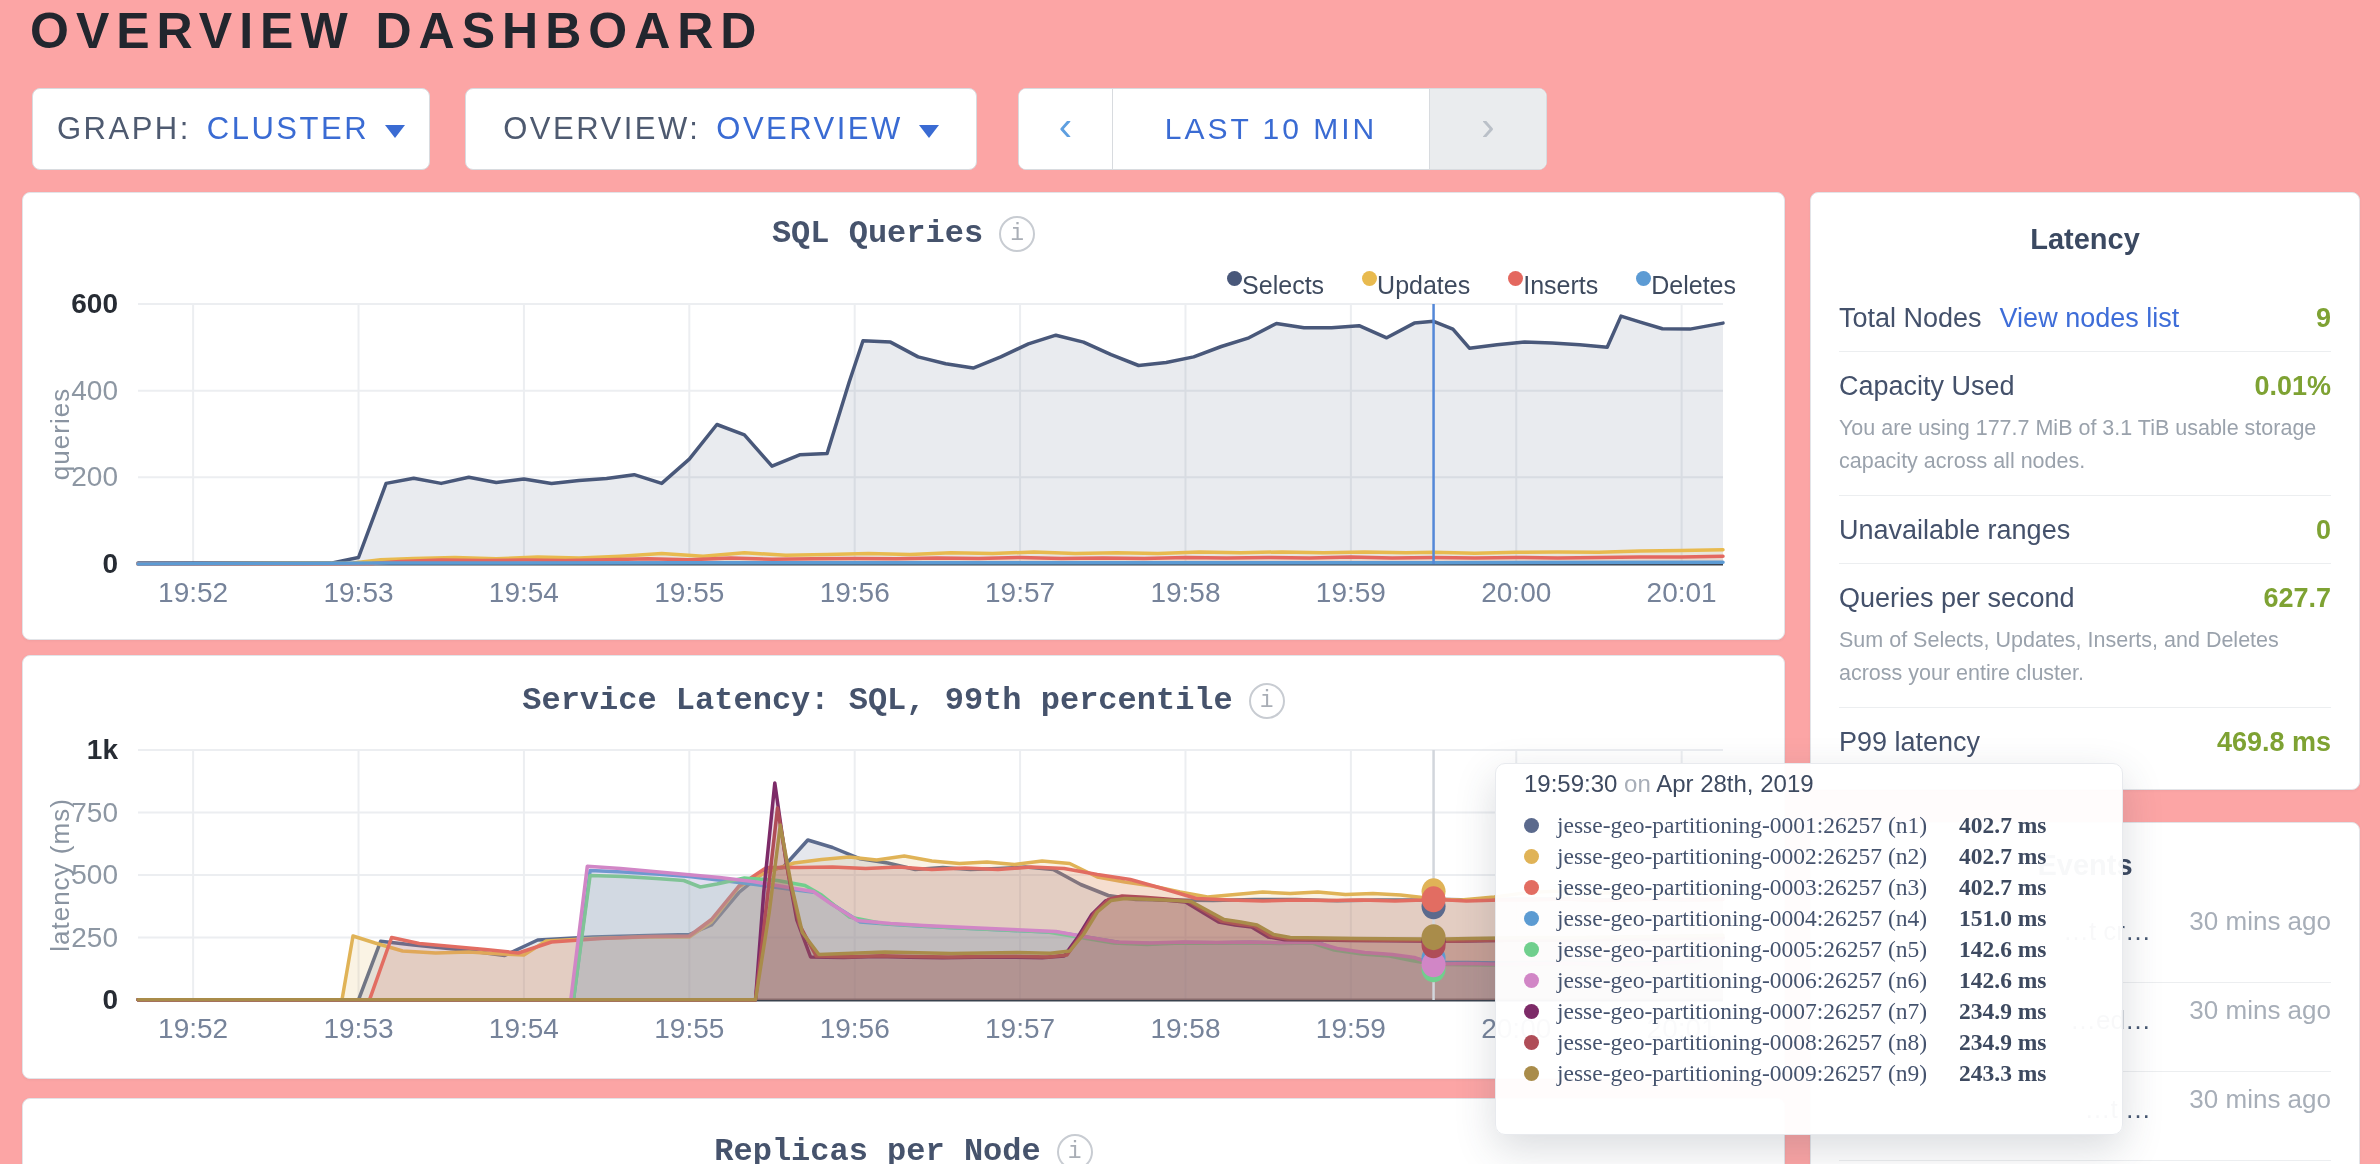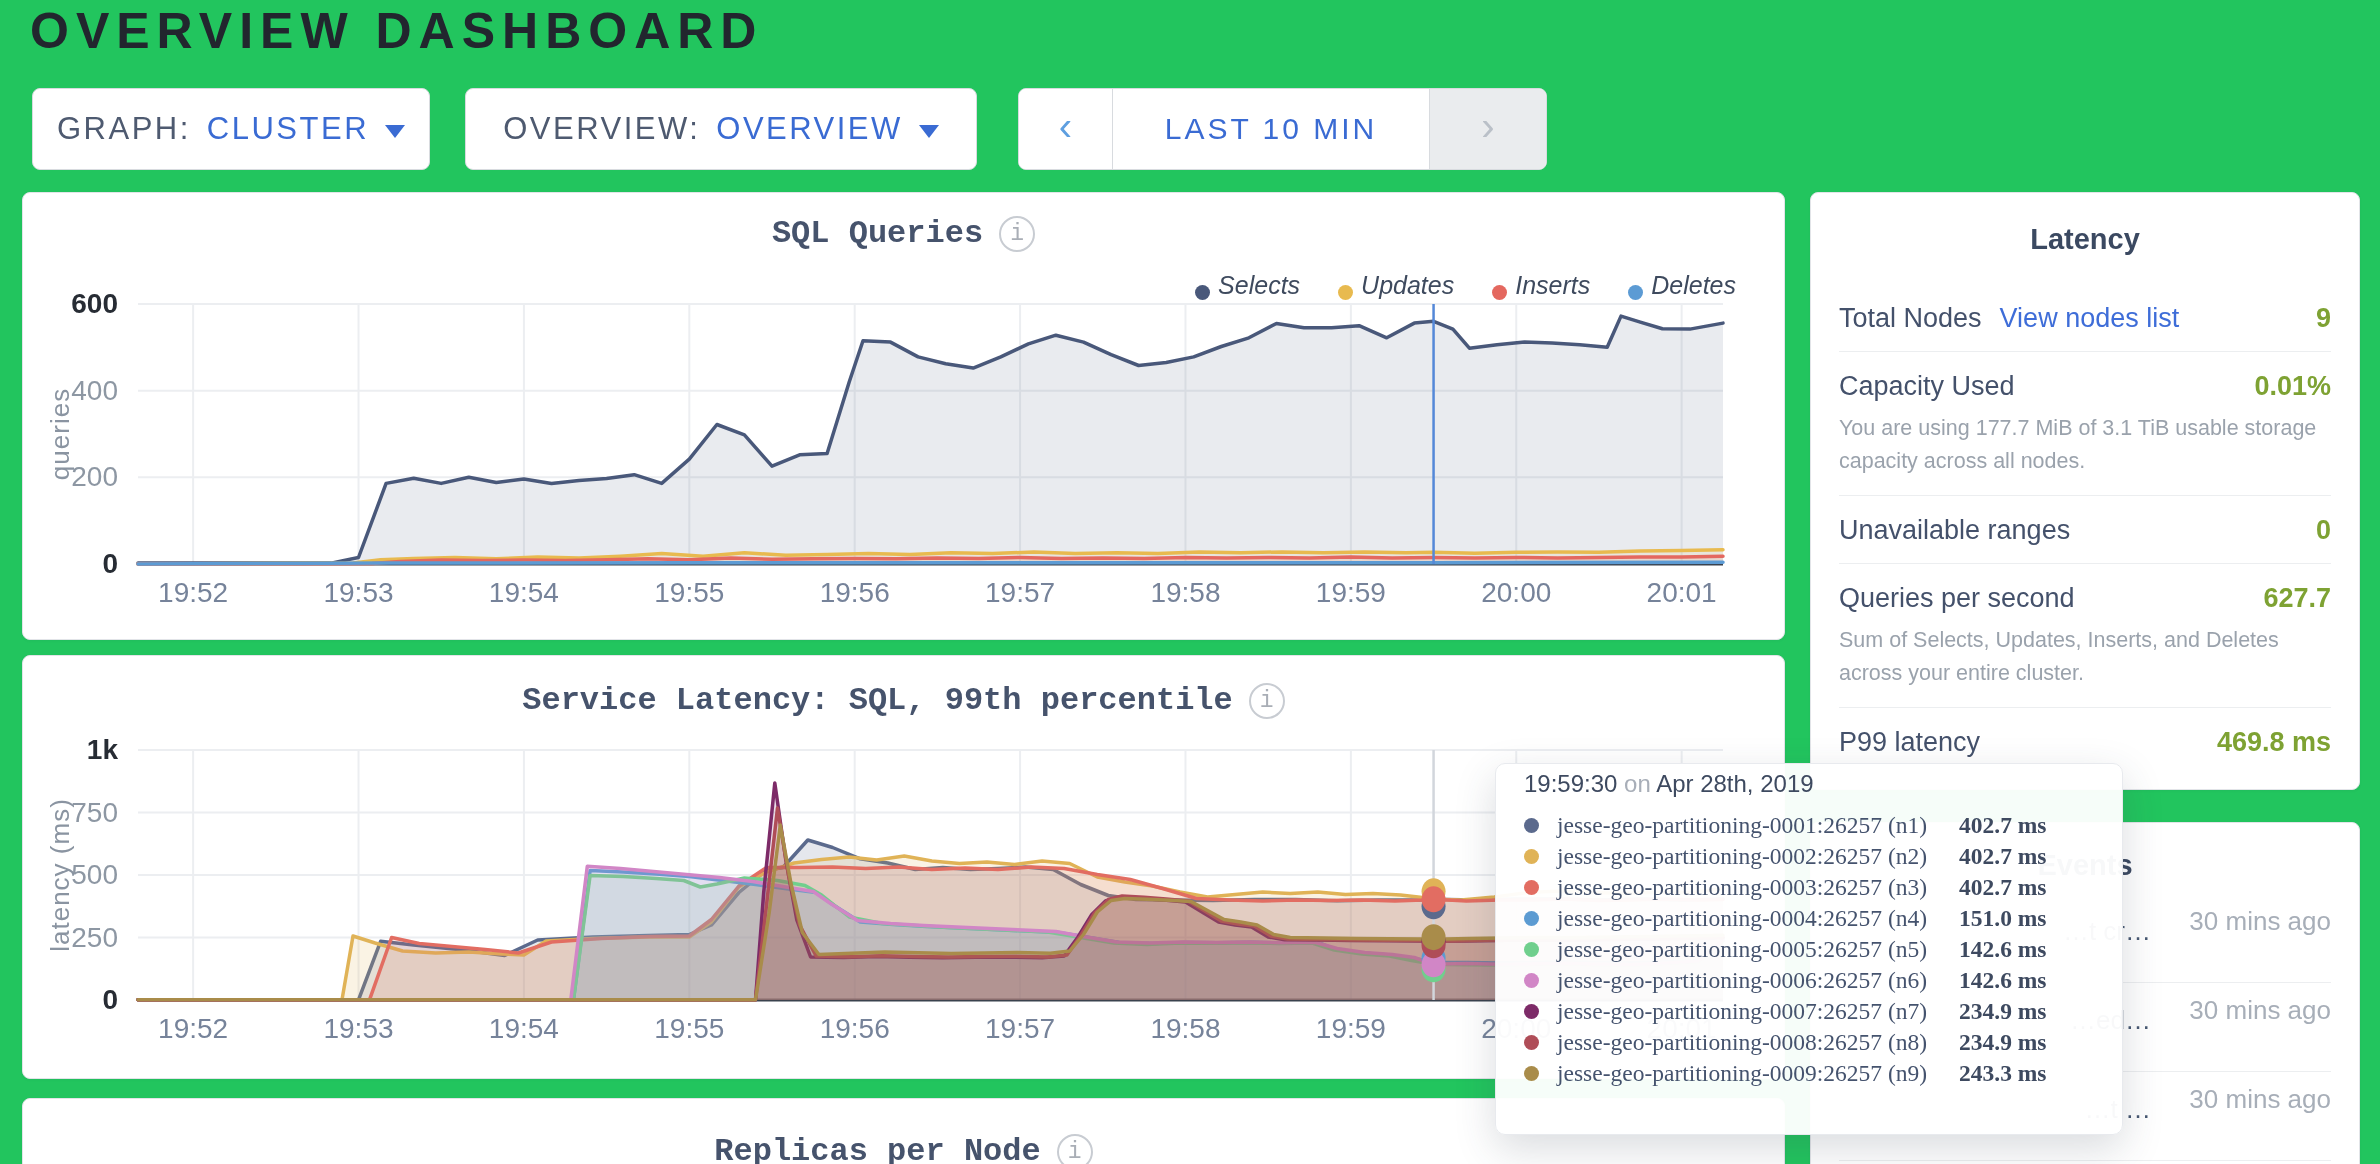--- a/index.html
+++ b/index.html
@@ -1,16 +1,16 @@
 <!DOCTYPE html>
 <html><head>
 <meta charset="utf-8">
 <style>
   html,body{margin:0;padding:0;background:#f4f5f6;}
-  .page{position:relative;width:2380px;height:1164px;background:#22c55e;
+  .page{position:relative;width:2380px;height:1164px;background:#fca5a5;
         font-family:"Liberation Sans",sans-serif;overflow:hidden;}
   h1.title{position:absolute;left:30px;top:2px;margin:0;font-size:50px;
         letter-spacing:7px;color:#22262e;font-weight:700;}
   
   .dropdown{position:absolute;top:88px;height:82px;background:#fff;border:1px solid #d8dbdf;
         border-radius:8px;display:flex;align-items:center;justify-content:center;gap:16px;
         box-sizing:border-box;cursor:pointer;}
   #dd-graph{left:32px;width:398px;}
   #dd-dash{left:465px;width:512px;}
   .dd-label{font-size:31px;letter-spacing:2.5px;color:#4e5a70;}
@@ -34,21 +34,21 @@
   #card-summary{left:1810px;top:192px;width:550px;height:598px;padding:0 28px;}
   #card-events{left:1810px;top:822px;width:550px;height:430px;padding:0 28px;}
   .chart-title-row{display:flex;align-items:center;justify-content:center;gap:16px;margin-top:22px;font-family:Liberation Mono, monospace;}
   #card-latency .chart-title-row{margin-top:26px;}
   #card-replicas .chart-title-row{margin-top:34px;}
   .chart-title{font-size:32px;font-weight:700;color:#46536c;}
   .info-icon{width:36px;height:36px;border:2px solid #c8ccd2;border-radius:50%;color:#a9aeb6;
         font-size:23px;display:flex;align-items:center;justify-content:center;box-sizing:border-box;
         cursor:default;}
   .legend{position:absolute;right:48px;top:78px;display:flex;gap:38px;align-items:center;}
-  .lg-item{display:flex;align-items:flex-end;gap:8px;cursor:pointer;font-style:italic;}
+  .lg-item{display:flex;align-items:flex-start;gap:0;cursor:pointer;}
   .lg-dot{width:15px;height:15px;border-radius:50%;}
   .lg-label{font-size:25px;color:#3e4a5e;}
   .chart-host{position:absolute;left:20px;top:96px;}
   #card-latency .chart-host{top:76px;}
   
   .s-title{text-align:center;font-size:29px;font-weight:700;color:#3b4961;margin-top:30px;}
   #summary-rows{margin-top:28px;}
   .s-row{border-bottom:1px solid #eceef0;padding:19px 0 17px;}
   .s-row:last-child{border-bottom:none;}
   .s-main{display:flex;align-items:baseline;}

